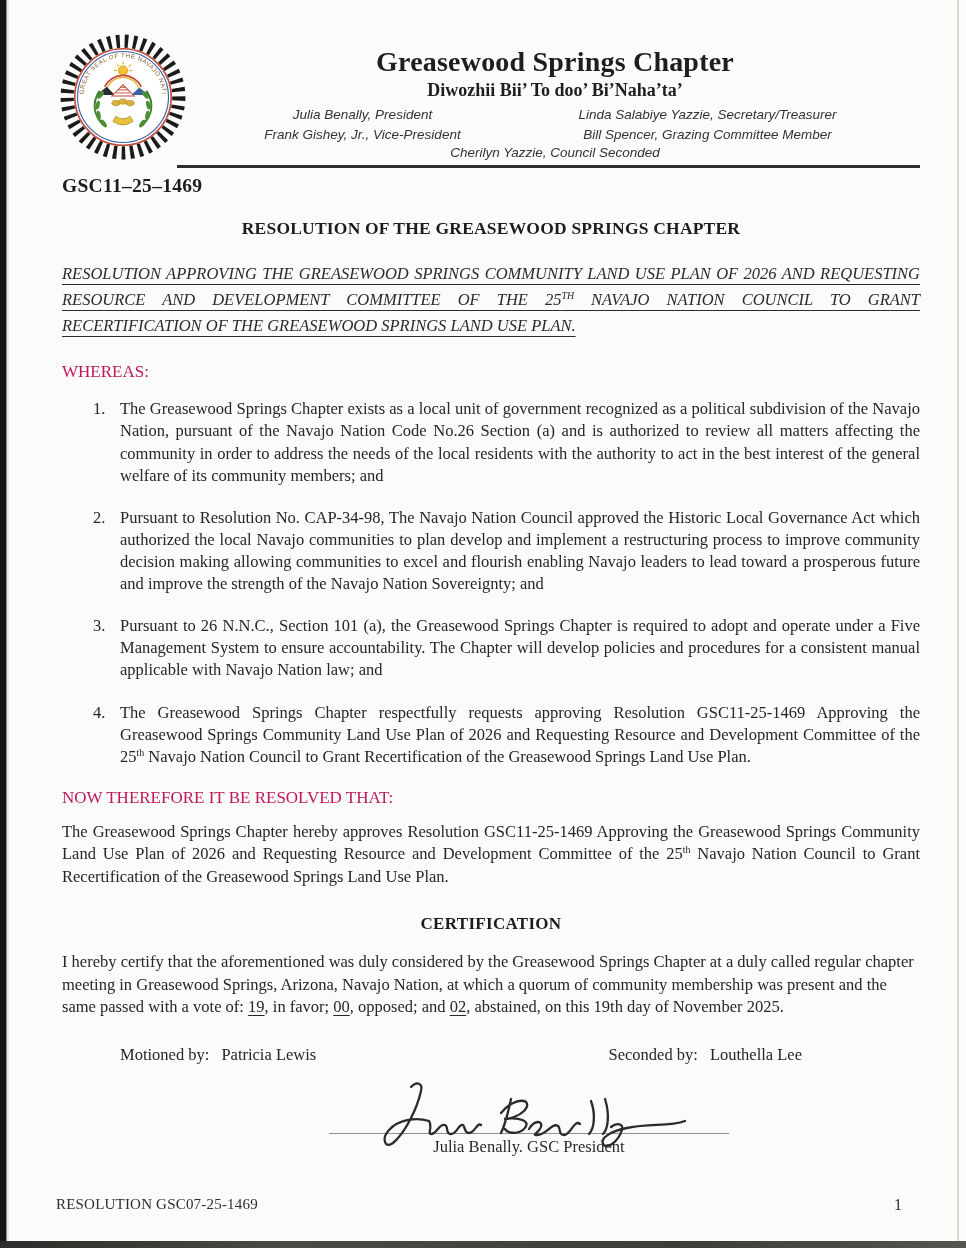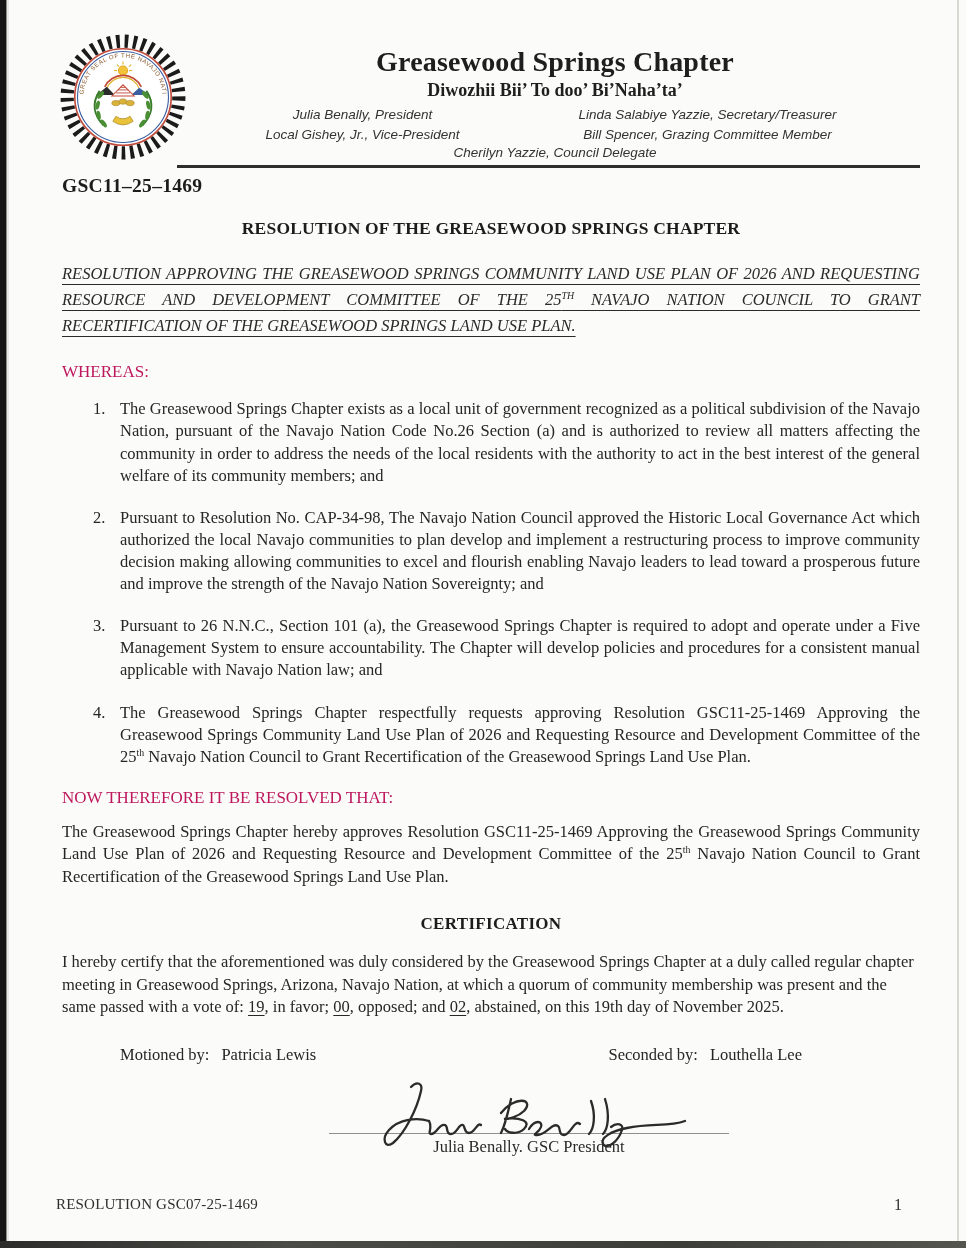--- a/index.html
+++ b/index.html
@@ -123,28 +123,28 @@
           <ellipse cx="85" cy="92" rx="4.5" ry="2" transform="rotate(125 85 92)"></ellipse>
         </g>
       </svg>
 
       <div class="hdr-text">
         <div class="org-name">Greasewood Springs Chapter</div>
         <div class="org-sub">Diwozhii Bii’ To doo’ Bi’Naha’ta’</div>
         <div class="officers">
           <div class="ocol">
             <div>Julia Benally, President</div>
-            <div>Local Gishey, Jr., Vice-President</div>
+            <div>Frank Gishey, Jr., Vice-President</div>
           </div>
           <div class="ocol right">
             <div>Linda Salabiye Yazzie, Secretary/Treasurer</div>
             <div>Bill Spencer, Grazing Committee Member</div>
           </div>
         </div>
-        <div class="ocenter">Cherilyn Yazzie, Council Delegate</div>
+        <div class="ocenter">Cherilyn Yazzie, Council Seconded</div>
       </div>
       <div class="rule"></div>
       <div class="docnum">GSC11–25–1469</div>
     </div>
 
     <div class="res-title">RESOLUTION OF THE GREASEWOOD SPRINGS CHAPTER</div>
 
     <div class="subject">
       <span class="ul"><span>RESOLUTION APPROVING THE GREASEWOOD SPRINGS COMMUNITY LAND USE PLAN OF 2026 AND REQUESTING RESOURCE AND DEVELOPMENT COMMITTEE OF THE 25</span><span class="sup">TH</span><span> NAVAJO NATION COUNCIL TO GRANT RECERTIFICATION OF THE GREASEWOOD SPRINGS LAND USE PLAN.</span></span>
     </div>

